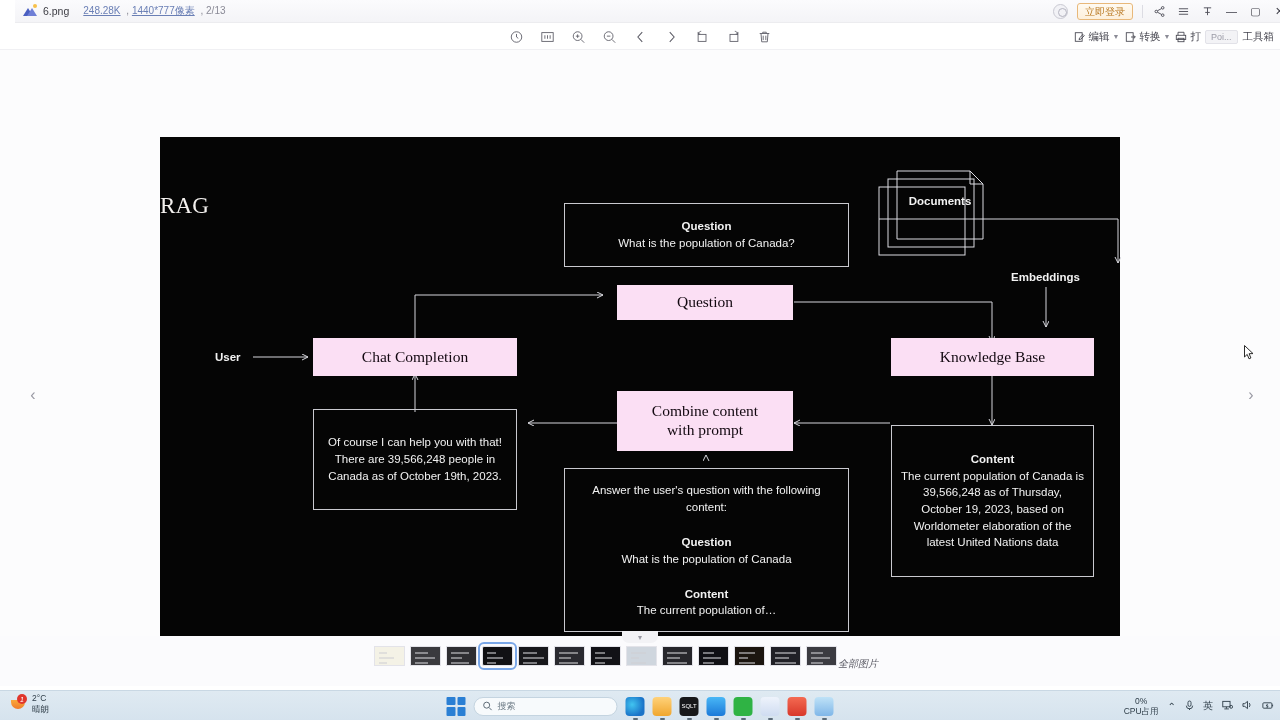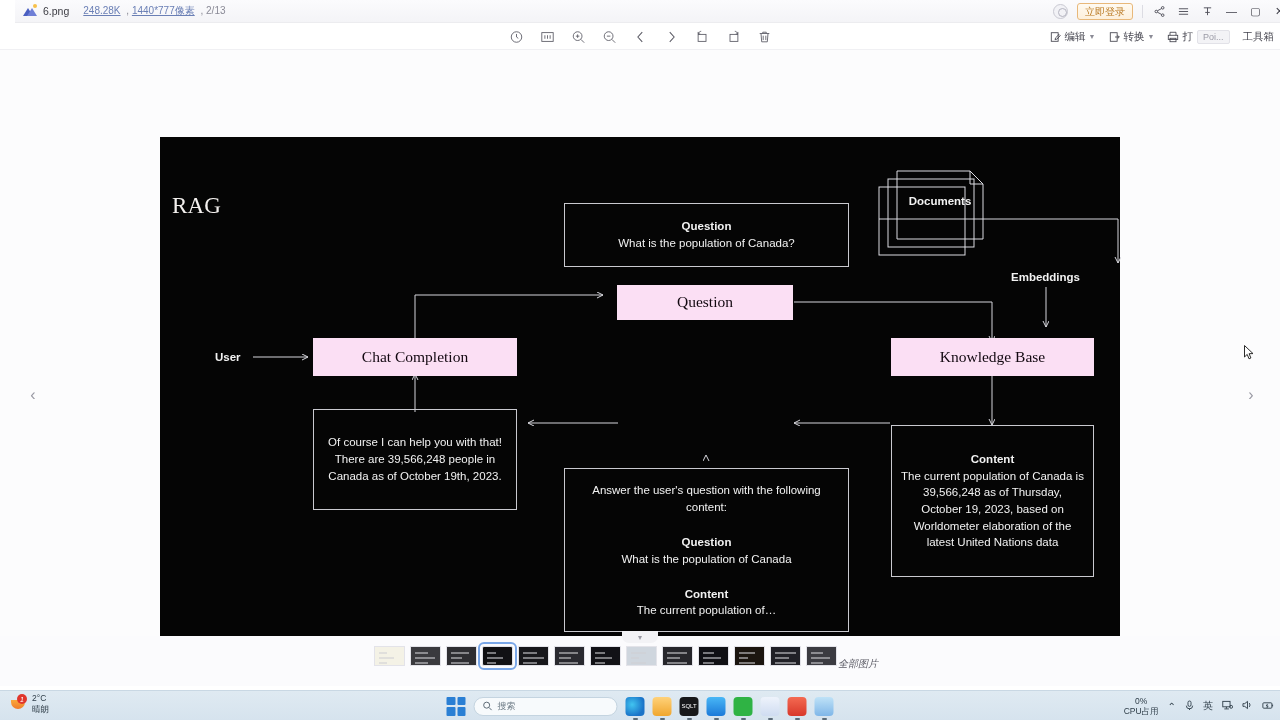--- a/index.html
+++ b/index.html
@@ -46,21 +46,21 @@
   .toolbar{
     position:absolute;left:0;top:23px;width:1280px;height:27px;
     background:#ffffff; border-bottom:1px solid #f0f0f3;
   }
   .tools-center{
     position:absolute;left:50%;transform:translateX(-50%);top:0;height:27px;
     display:flex;align-items:center;gap:14px;
   }
   .tool{ width:17px;height:17px;display:flex;align-items:center;justify-content:center;color:#5c5c66;}
   .tools-right{
-    position:absolute;right:6px;top:0;height:27px;display:flex;align-items:center;gap:13px;
+    position:absolute;right:6px;top:0;height:27px;display:flex;align-items:center;gap:5px;
     font-size:10.5px;color:#44444e;
   }
   .tr-item{display:flex;align-items:center;gap:3px;}
   .caret{font-size:7px;color:#8b8b96;}
   .print-tip{
     background:#f3f3f6;border:1px solid #e2e2e8;border-radius:2px;
     font-size:9px;color:#9b9ba6;padding:1px 5px;margin-left:1px;
   }
 
   
@@ -75,21 +75,21 @@
   .nav-prev{left:20px;}
   .nav-next{left:1238px;}
 
   
   .slide{
     position:absolute;left:160px;top:87px;width:960px;height:518px;
     background:#050505;
     font-family:"Liberation Sans", sans-serif;
   }
   .slide-title{
-    position:absolute;left:12px;top:54px;width:240px;
+    position:absolute;left:0;top:54px;width:240px;
     font-family:"Liberation Serif", serif;
     color:#f3f0ee;font-size:23px;line-height:1.33;letter-spacing:.2px;
   }
 
   .node{ position:absolute; }
   .pinkbox{
     background:#fbdff4; color:#120810;
     font-family:"Liberation Serif", serif;
     display:flex;align-items:center;justify-content:center;text-align:center;
     font-size:15.5px; line-height:1.22;
@@ -342,20 +342,24 @@
     <div class="node lbl" style="left:851px;top:134px;">Embeddings</div>
 
     <div class="node lbl" style="left:55px;top:214px;">User</div>
 
     <div class="node pinkbox" style="left:457px;top:148px;width:176px;height:35px;">Question</div>
 
     <div class="node pinkbox" style="left:153px;top:201px;width:204px;height:38px;">Chat Completion</div>
 
     <div class="node pinkbox" style="left:731px;top:201px;width:203px;height:38px;">Knowledge Base</div>
 
+    <div class="node pinkbox" style="left:457px;top:254px;width:176px;height:60px;flex-direction:column;">
+      <div>Combine content</div>
+      <div>with prompt</div>
+    </div>
 
     <div class="node outbox" style="left:153px;top:272px;width:204px;height:101px;">Of course I can help you with that! There are 39,566,248 people in Canada as of October 19th, 2023.</div>
 
     <div class="node outbox" style="left:731px;top:288px;width:203px;height:152px;">
       <div class="hdr">Content</div>
       <div>The current population of Canada is 39,566,248 as of Thursday, October 19, 2023, based on Worldometer elaboration of the latest United Nations data</div>
     </div>
 
     <div class="node outbox" style="left:404px;top:331px;width:285px;height:164px;justify-content:flex-start;padding-top:13px;">
       <div>Answer the user's question with the following content:</div>

